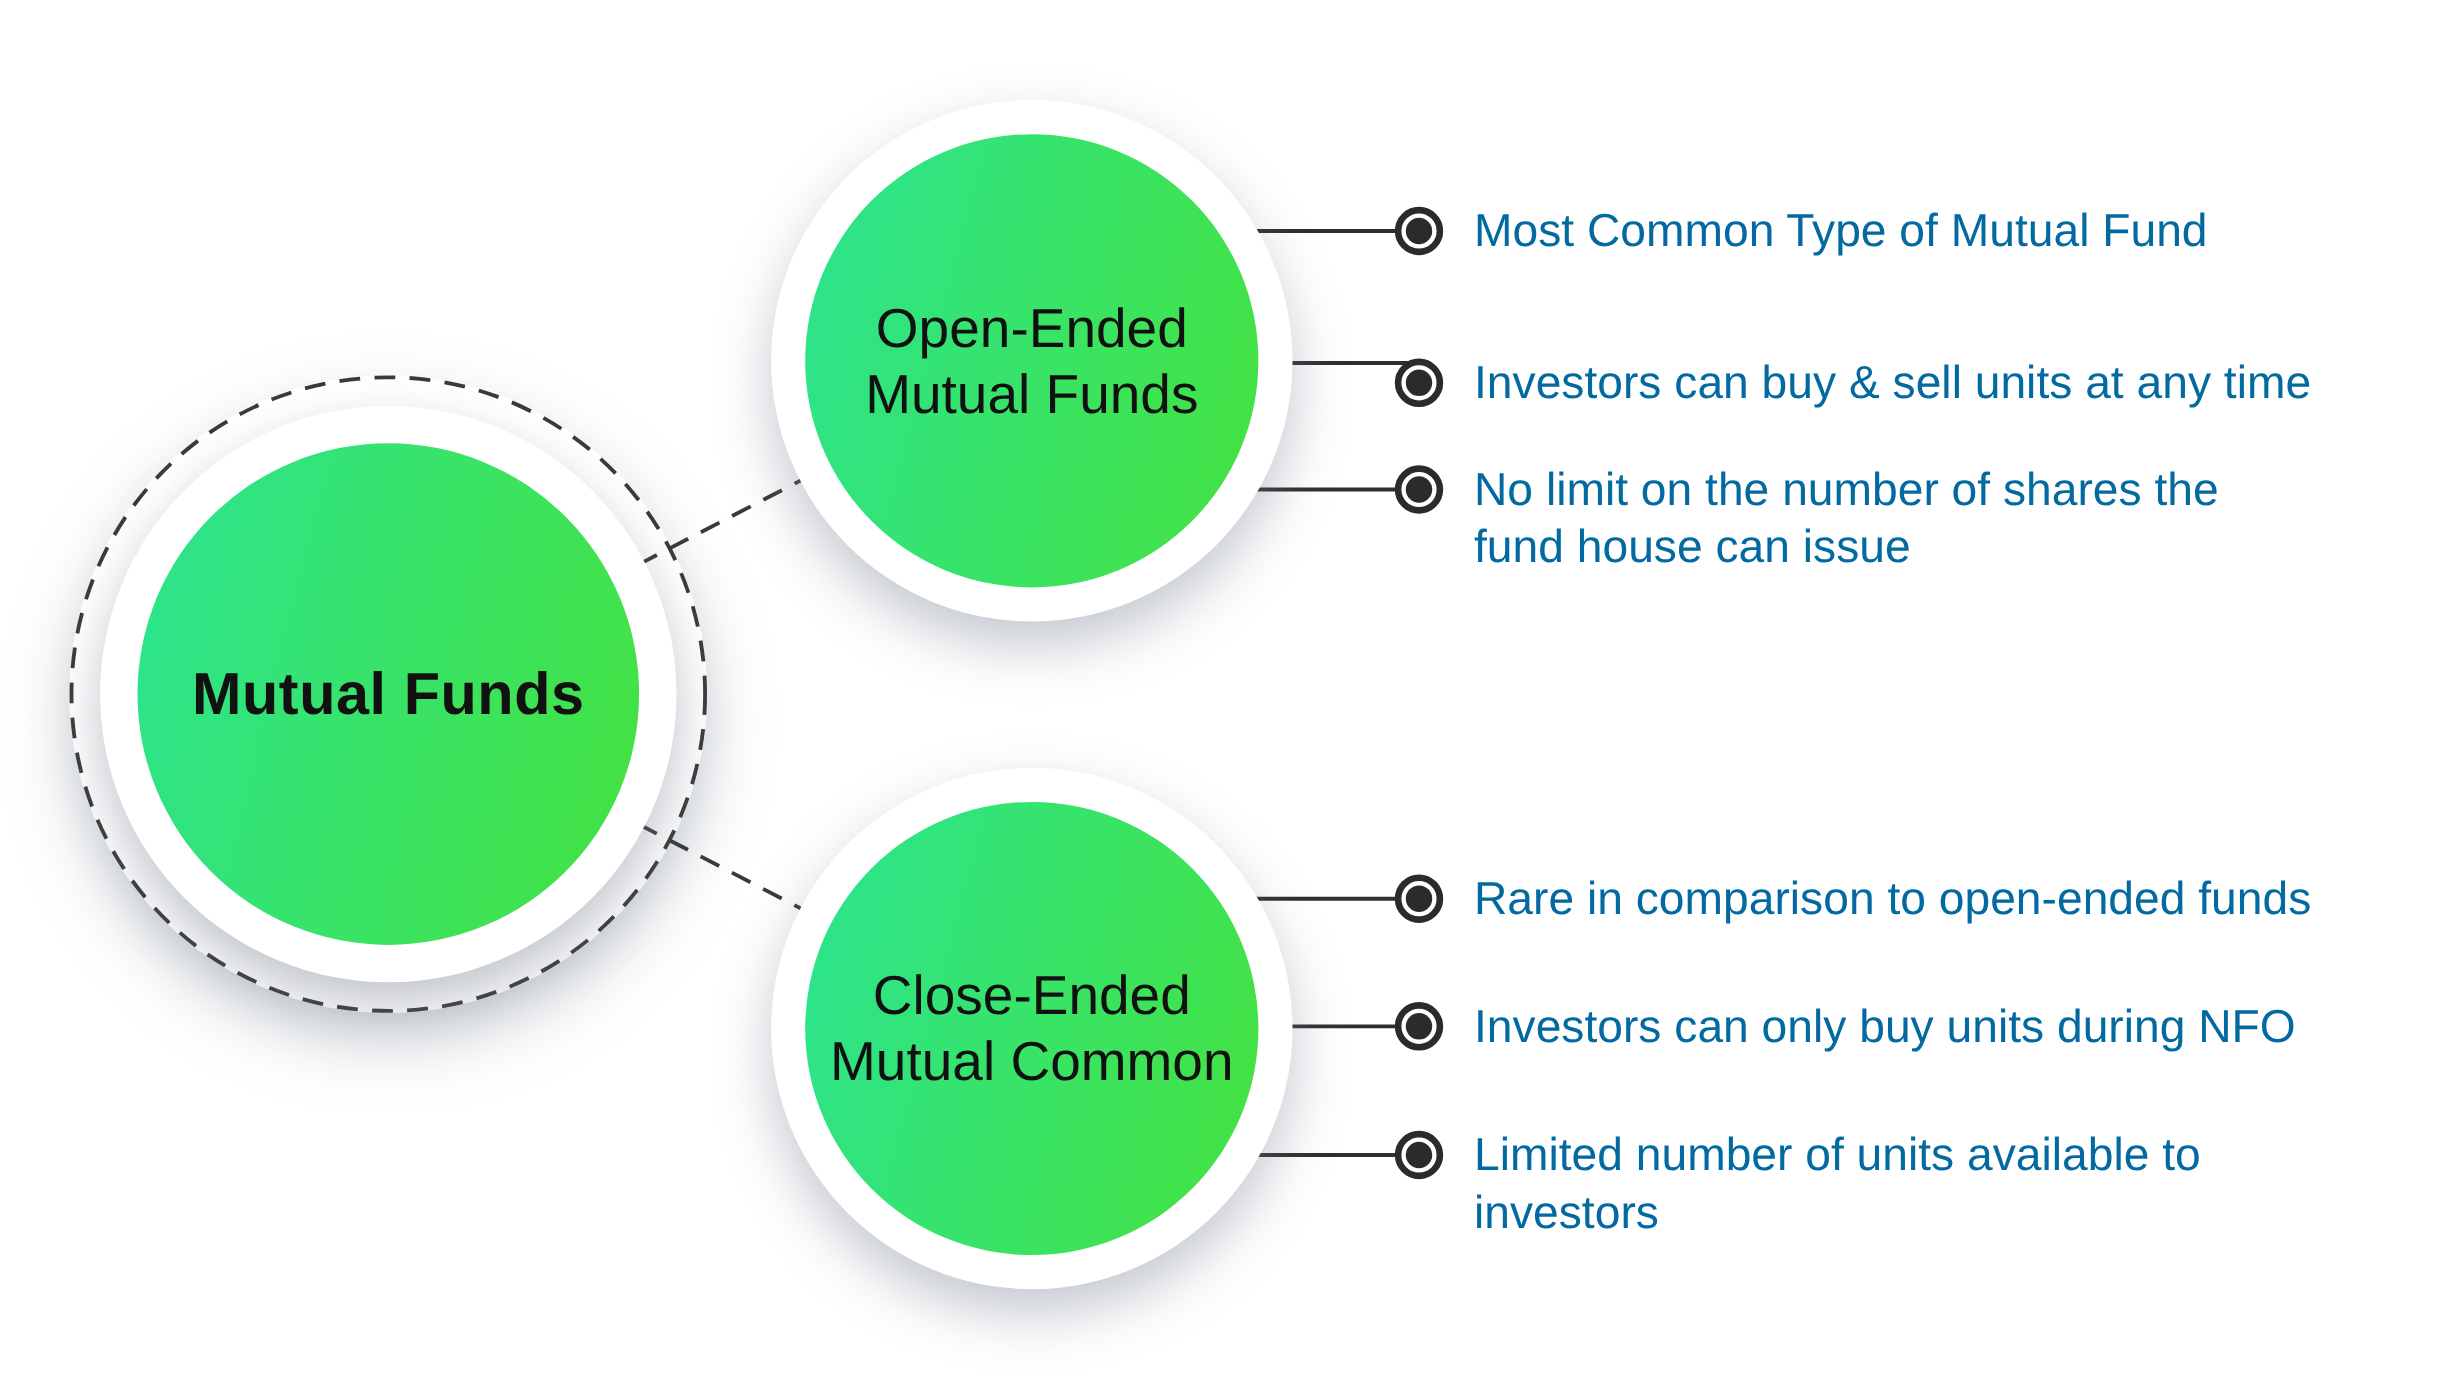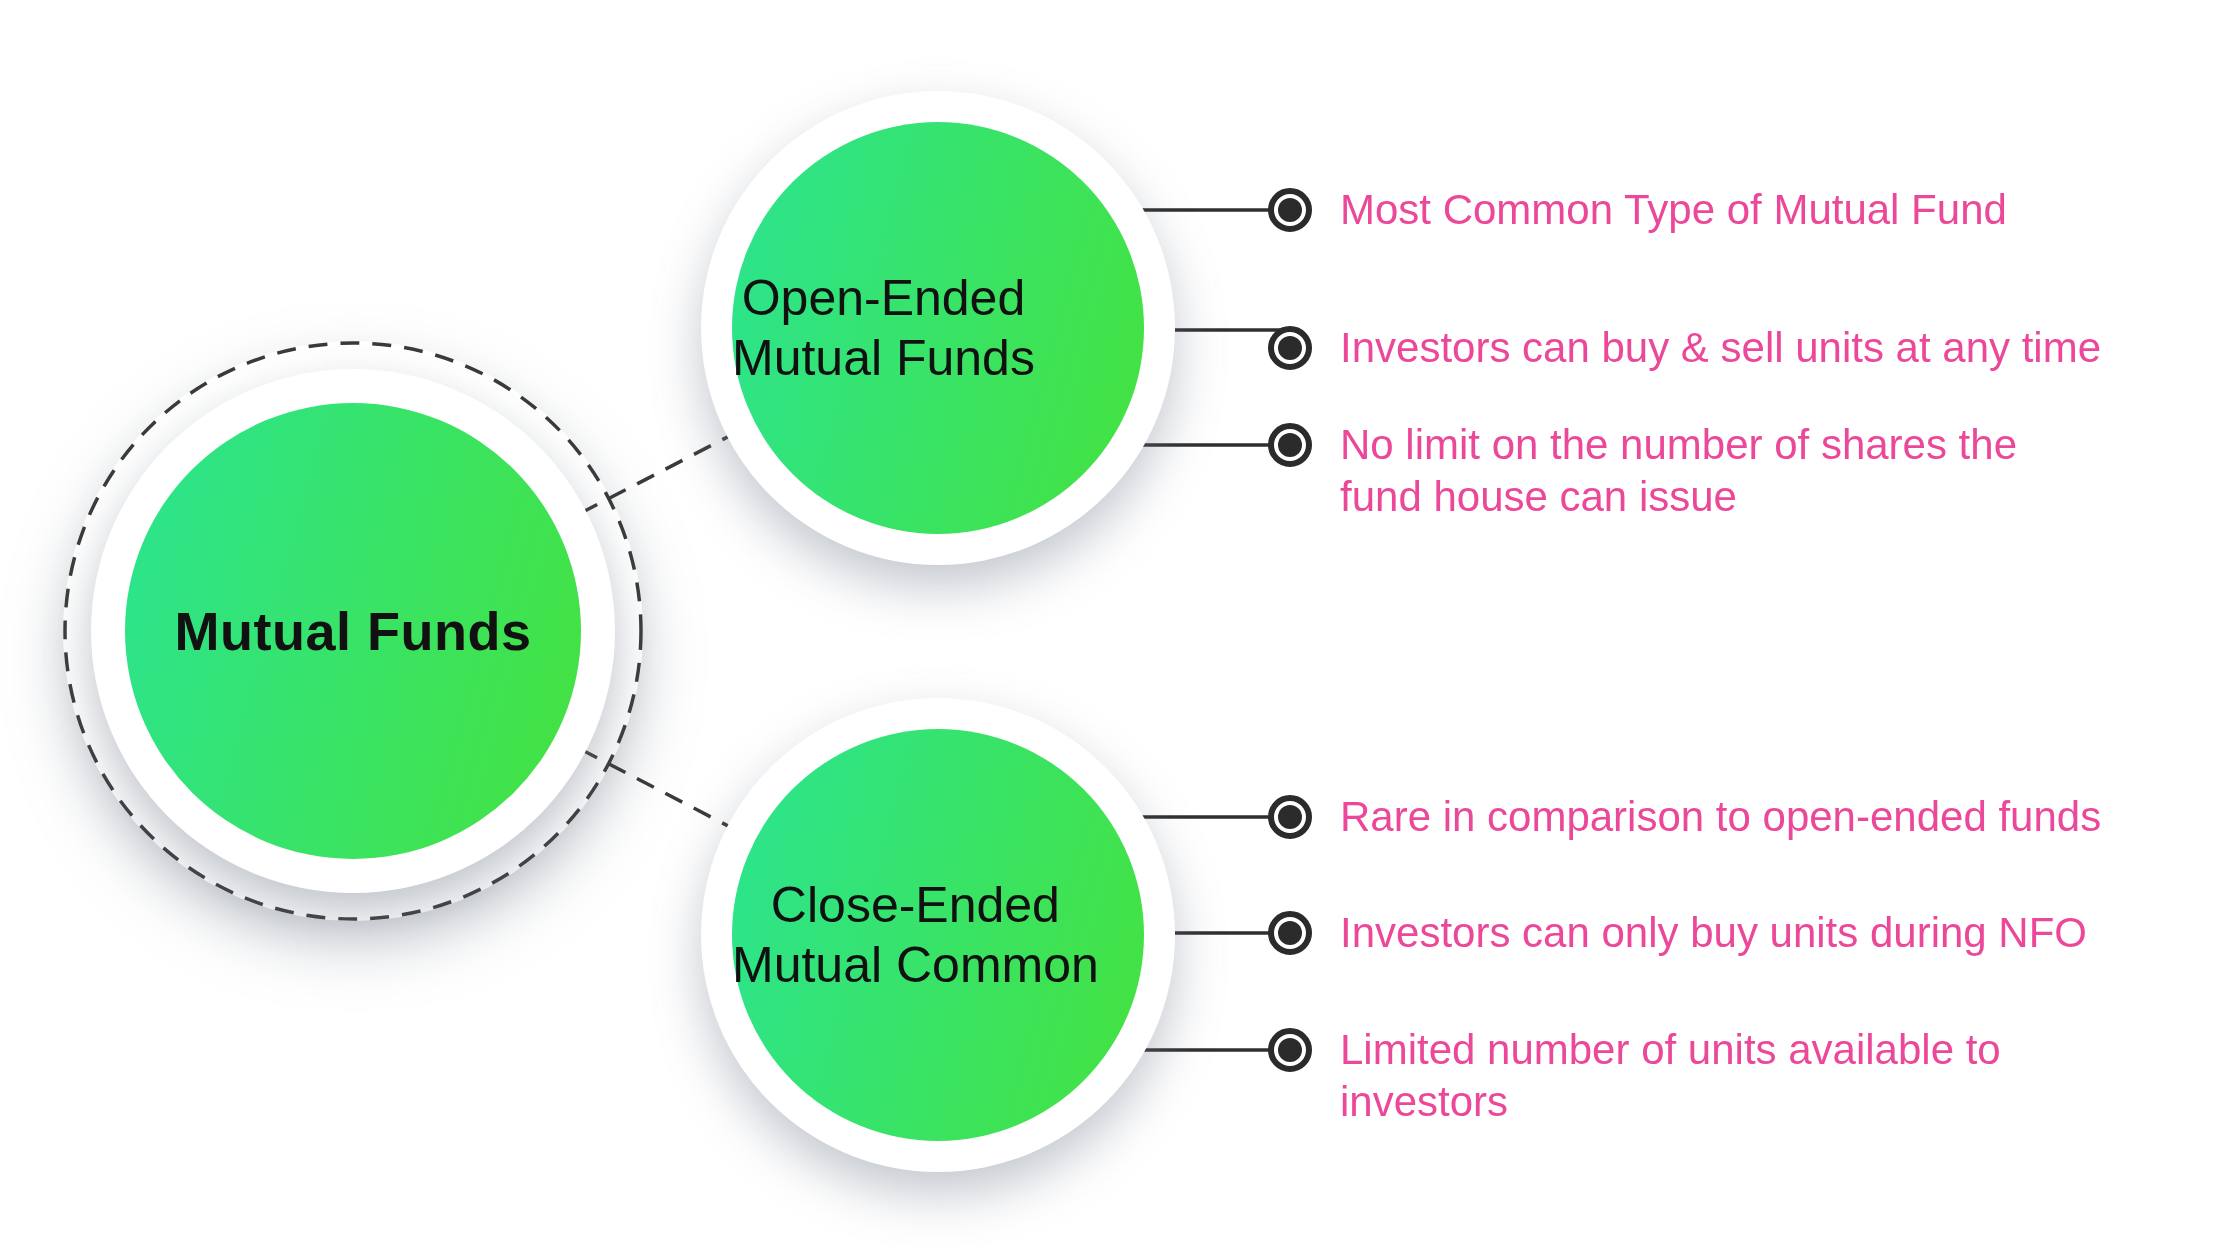--- a/index.html
+++ b/index.html
@@ -41,21 +41,21 @@
   .sub-white {
     width: 474px; height: 474px;
     background: #ffffff;
     box-shadow: 0 22px 50px rgba(112, 122, 138, 0.42);
     z-index: 3;
   }
   .sub-green {
     width: 412px; height: 412px;
     background: linear-gradient(105deg, #2be491 0%, #45e23e 100%);
     z-index: 4;
-    display: flex; align-items: center; 
+    display: flex; align-items: center; justify-content: center;
   }
   .top-white  { left: 701px; top:  91px; }
   .top-green  { left: 732px; top: 122px; }
   .bot-white  { left: 701px; top: 698px; }
   .bot-green  { left: 732px; top: 729px; }
 
   
   .root-label {
     font-size: 54px; font-weight: 700; color: #111111;
     letter-spacing: 0.5px; white-space: pre; text-align: center;
@@ -89,21 +89,21 @@
     background: #ffffff;
     display: flex; align-items: center; justify-content: center;
   }
   .bullet-dot {
     width: 24px; height: 24px;
     border-radius: 50%;
     background: #2b2b2b;
   }
   .bullet-label {
     margin-left: 28px;
-    font-size: 42px; color: #ec4899;
+    font-size: 42px; color: #0369a1;
     line-height: 52px;
     white-space: pre;
   }
   .row-o1 { top: 184px; }
   .row-o2 { top: 304px; margin-top: 18px; }
   .row-o3 { top: 419px; }
   .row-c1 { top: 791px; }
   .row-c2 { top: 907px; }
   .row-c3 { top: 1024px; }
 </style>

